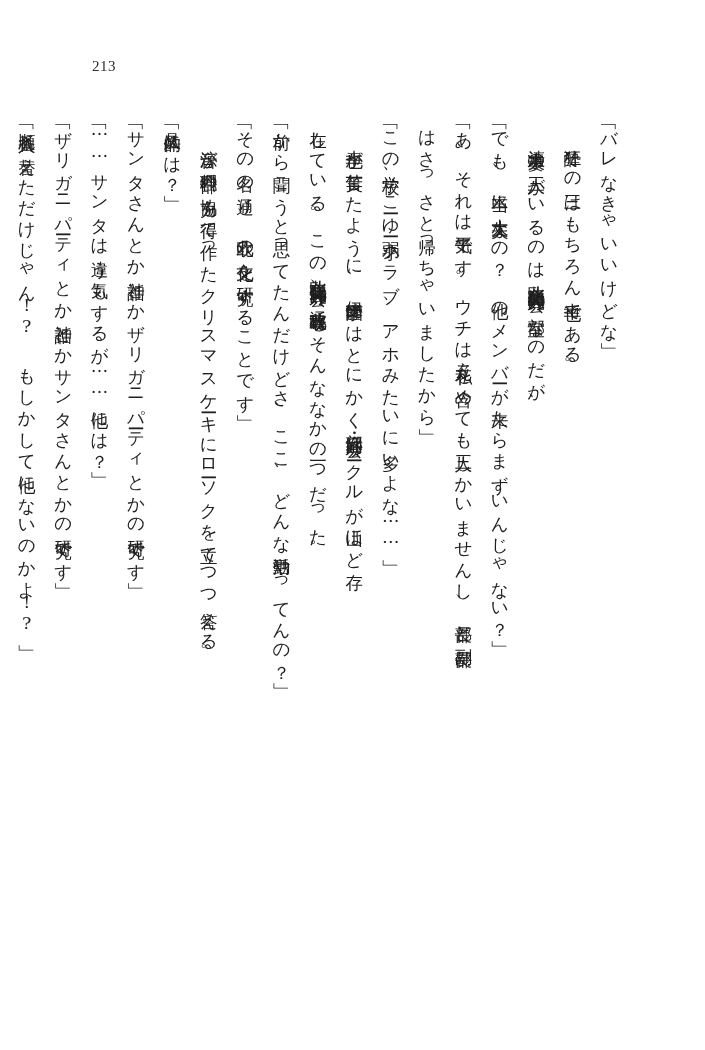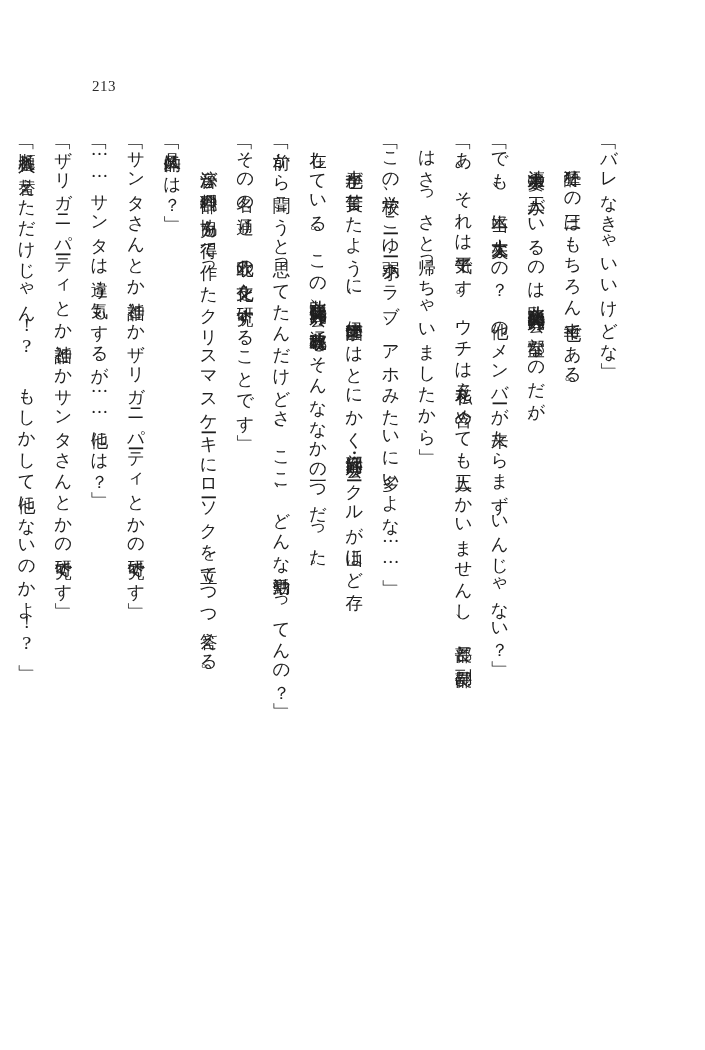--- a/index.html
+++ b/index.html
@@ -8,21 +8,20 @@
     background: #ffffff;
   }
   .page {
     position: relative;
     width: 705px;
     height: 780px;
     background: #ffffff;
     overflow: hidden;
     font-family: "DejaVu Serif", "Liberation Serif", serif;
     color: #1a1a1a;
-    margin-top: 20px;
   }
   .page-number {
     position: absolute;
     top: 58px;
     left: 92px;
     font-size: 15px;
     font-family: "Liberation Serif", serif;
     letter-spacing: 0.5px;
     color: #2a2a2a;
   }

